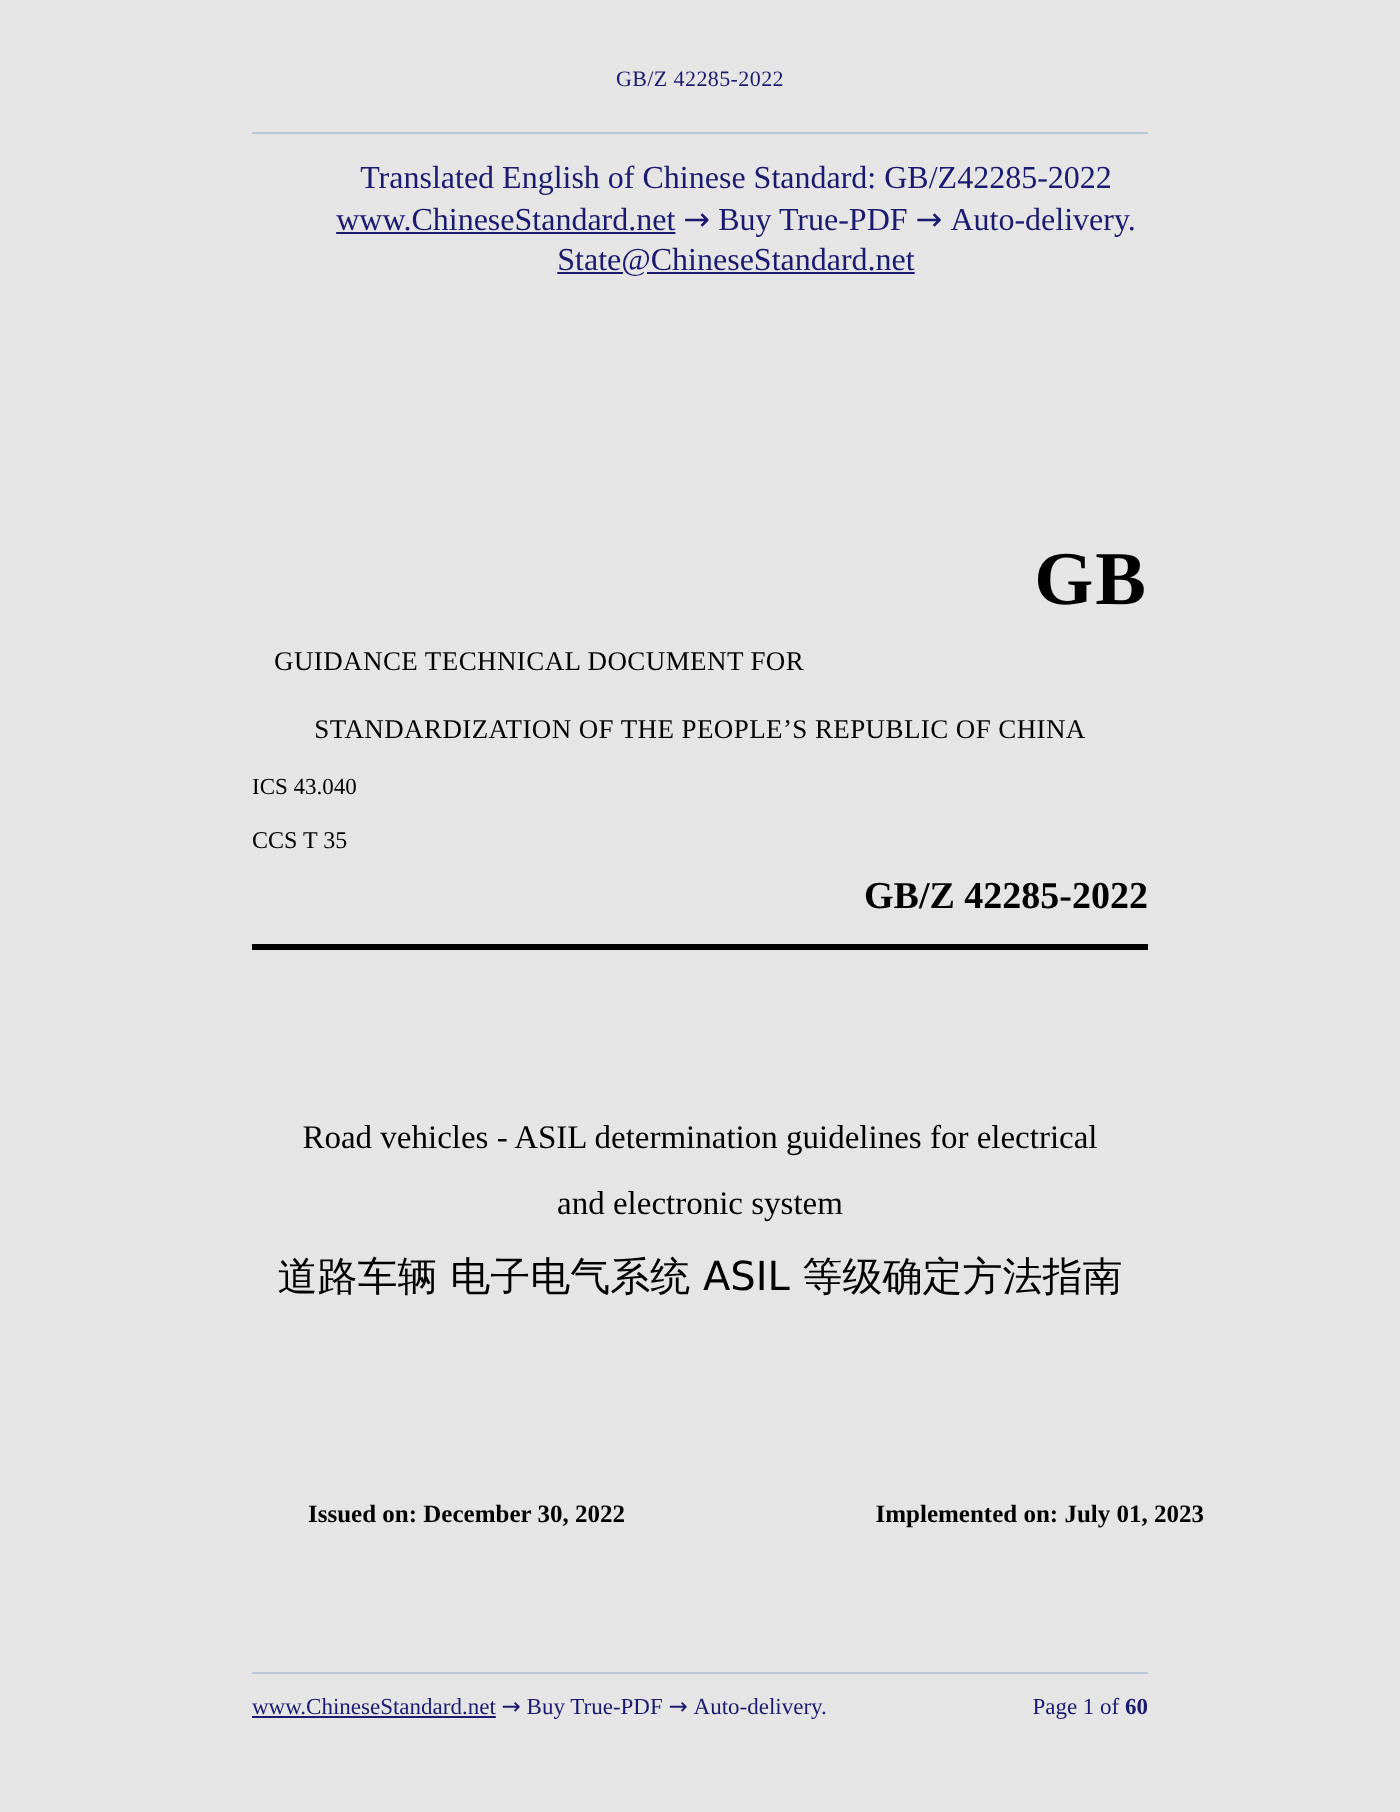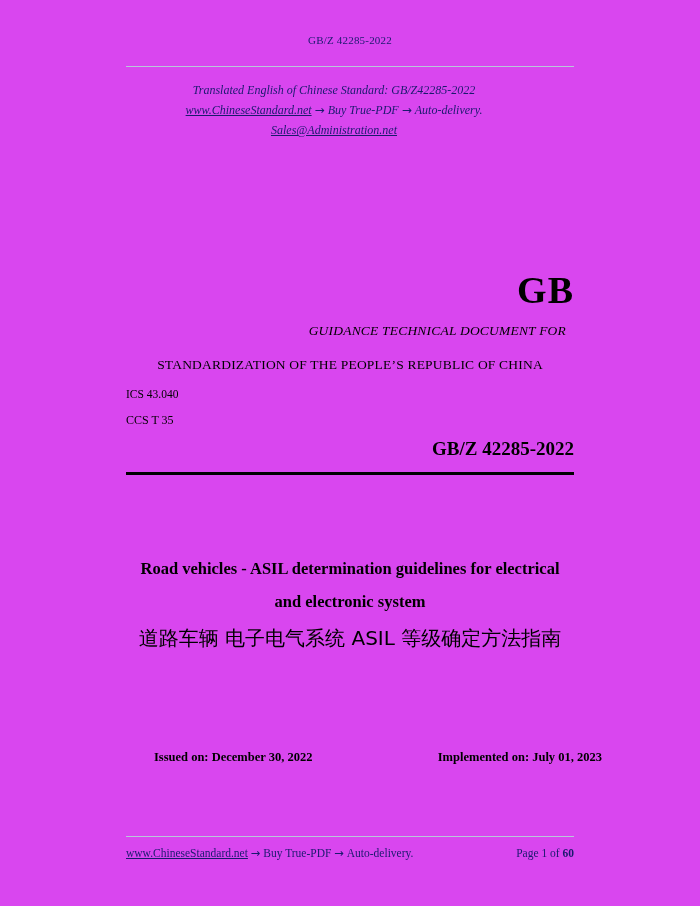--- a/index.html
+++ b/index.html
@@ -4,21 +4,21 @@
 <style>
   html, body {
     margin: 0;
     padding: 0;
     background: #8a8a8a;
   }
   .page {
     position: relative;
     width: 700px;
     height: 906px;
-    background: #d946ef;
+    background: #e5e5e5;
     margin: 0 auto;
     box-sizing: border-box;
     font-family: "Liberation Serif", serif;
     color: #000000;
     overflow: hidden;
   }
 
   
   .header {
     position: absolute;
@@ -38,27 +38,26 @@
     left: 126px;
     width: 448px;
     height: 1px;
     background: #b9c6d8;
   }
 
   
   .promo {
     position: absolute;
     top: 80px;
-    left: 110px;
-    width: 448px;
-    text-align: center;
-    color: #1a1a6e;
-    font-size: 12px;
+    left: 144px;
+    width: 448px;
+    text-align: center;
+    color: #1a1a6e;
+    font-size: 16px;
     line-height: 20px;
-    font-style: italic;
   }
   .promo a, .promo .linklike {
     color: #1a1a6e;
     text-decoration: underline;
   }
   .promo .plain {
     text-decoration: none;
   }
 
   
@@ -70,26 +69,25 @@
     text-align: right;
     font-size: 38px;
     font-weight: bold;
     letter-spacing: 1px;
   }
 
   
   .org-line1 {
     position: absolute;
     top: 323px;
-    left: 118px;
-    width: 448px;
-    text-align: right;
+    left: 137px;
+    width: 448px;
+    text-align: left;
     font-size: 13.5px;
     letter-spacing: 0.2px;
-    font-style: italic;
   }
   .org-line2 {
     position: absolute;
     top: 357px;
     left: 110px;
     width: 480px;
     text-align: center;
     font-size: 13.5px;
     letter-spacing: 0.2px;
   }
@@ -128,21 +126,21 @@
   }
 
   
   .main-title {
     position: absolute;
     top: 552px;
     left: 110px;
     width: 480px;
     text-align: center;
     font-size: 16.5px;
-    font-weight: bold;
+    font-weight: normal;
     line-height: 33px;
   }
   .cn-title {
     position: absolute;
     top: 625px;
     left: 110px;
     width: 480px;
     text-align: center;
     font-size: 20px;
     line-height: 26px;
@@ -210,21 +208,21 @@
     <div class="header-title">GB/Z 42285-2022</div>
   </div>
   <div class="header-rule"></div>
 
   <div class="promo">
     <div>Translated English of Chinese Standard: GB/Z42285-2022</div>
     <div>
       <span class="linklike">www.ChineseStandard.net</span><span class="plain">&nbsp;</span><span class="plain arrow">→</span><span class="plain">&nbsp;</span><span class="plain">Buy True-PDF</span><span class="plain">&nbsp;</span><span class="plain arrow">→</span><span class="plain">&nbsp;</span><span class="plain">Auto-delivery.</span>
     </div>
     <div>
-      <span class="linklike">Sales@Administration.net</span>
+      <span class="linklike">State@ChineseStandard.net</span>
     </div>
   </div>
 
   <div class="gb-mark">GB</div>
 
   <div class="org-line1">GUIDANCE TECHNICAL DOCUMENT FOR</div>
   <div class="org-line2">STANDARDIZATION OF THE PEOPLE’S REPUBLIC OF CHINA</div>
 
   <div class="ics">ICS 43.040</div>
   <div class="ccs">CCS T 35</div>

